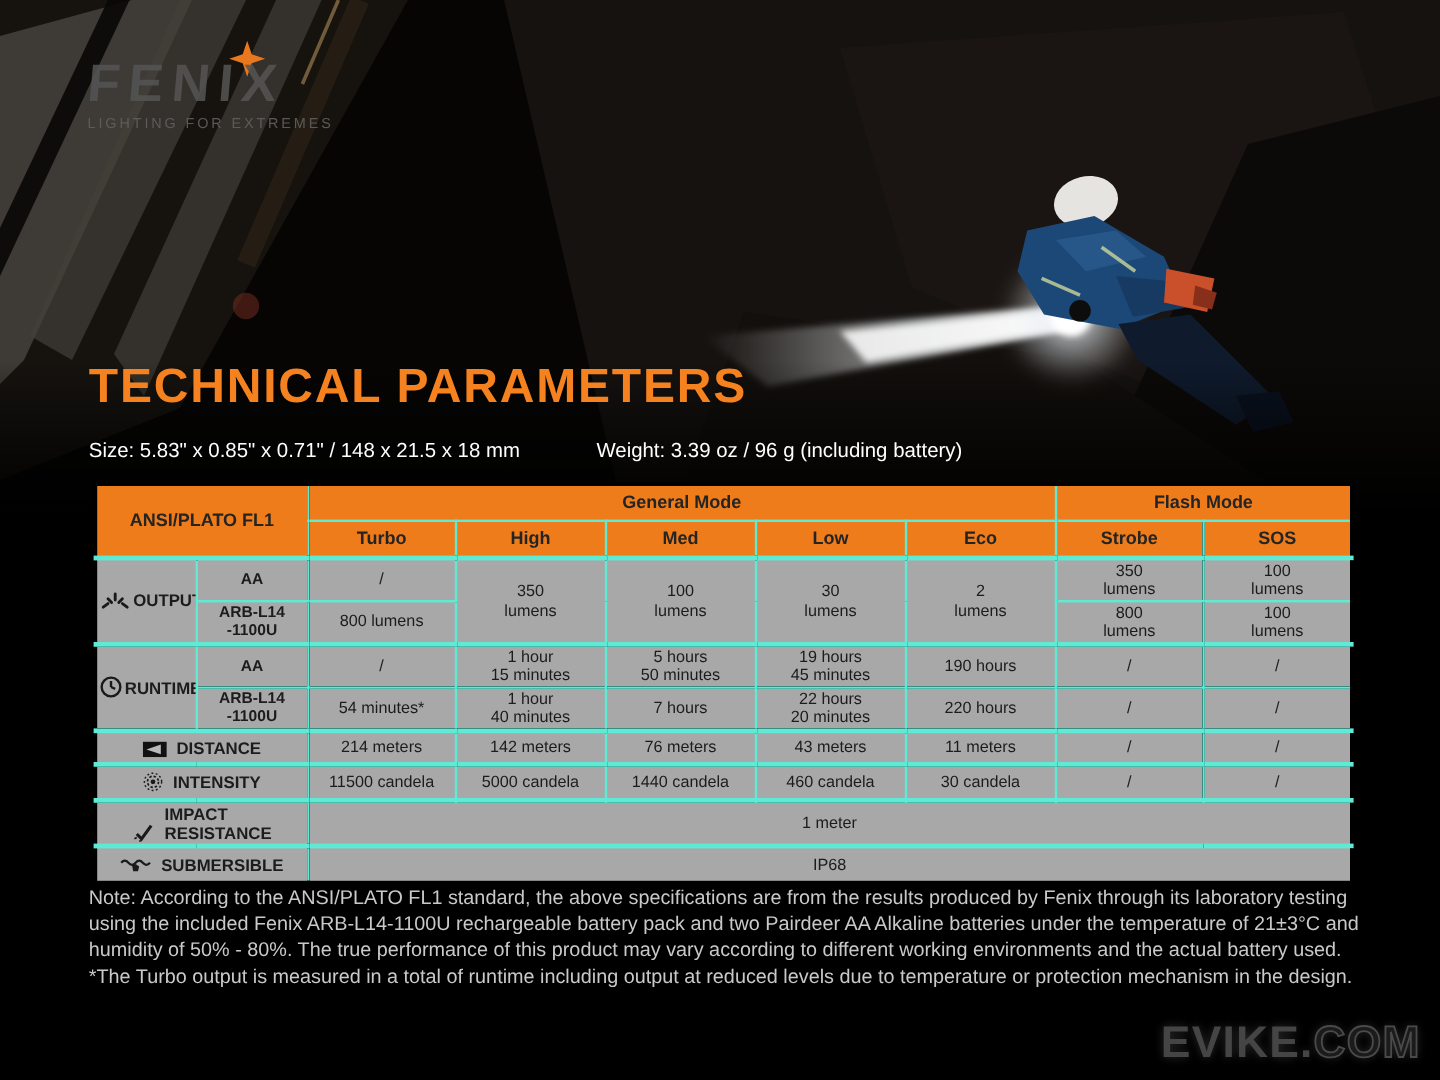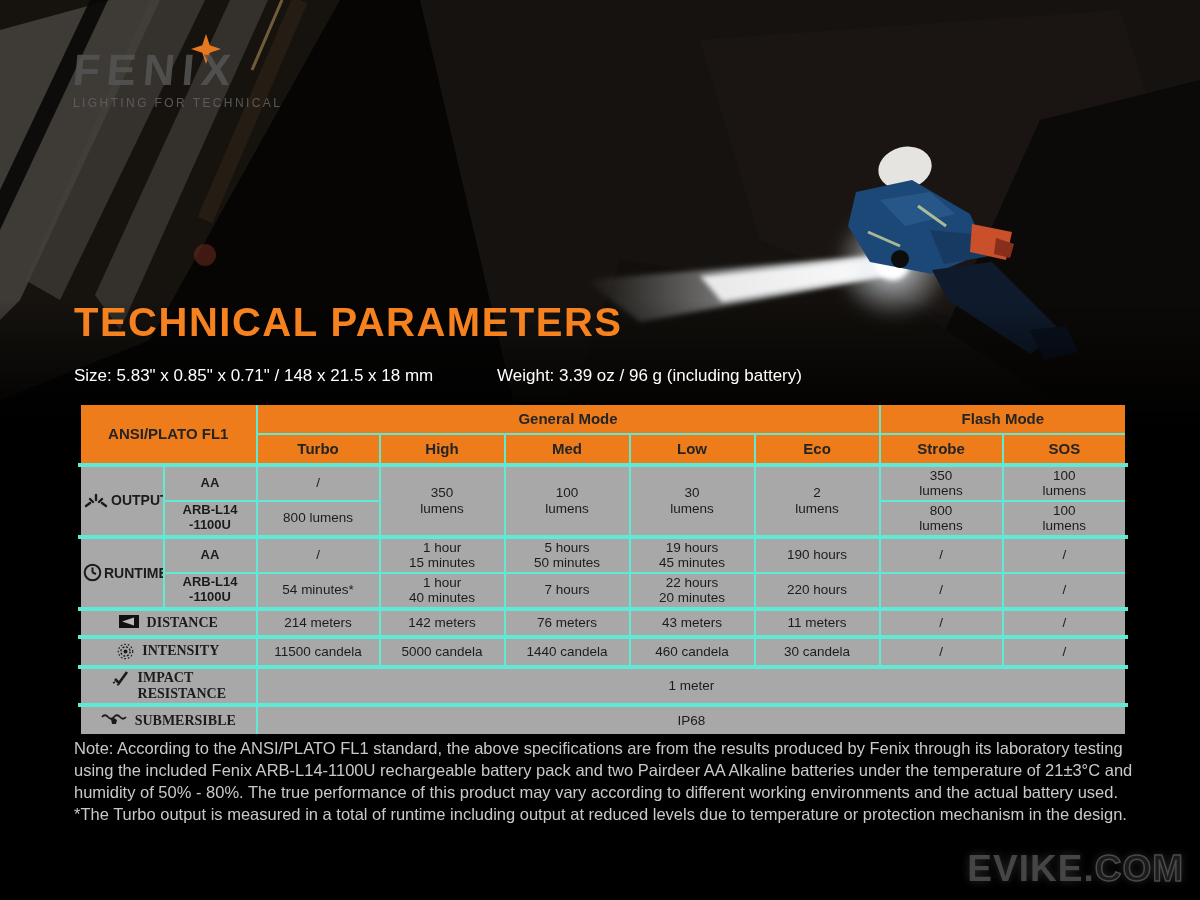--- a/index.html
+++ b/index.html
@@ -22,21 +22,21 @@
   table{border-collapse:collapse;table-layout:fixed;width:1047px;border:3px solid #000;}
   td,th{border:2px solid #5eead4;text-align:center;vertical-align:middle;padding:1px 2px;
         overflow:hidden;}
   tr.gs td, tr.gs th{border-top-width:4px;}
   th{background:#ee7c1b;color:#242424;font-size:15px;font-weight:bold;}
   td{background:#a8a8a8;color:#1c1c1c;font-size:13.5px;line-height:1.15;}
   td.bat{font-weight:bold;font-size:13px;}
   td.lab{font-weight:bold;font-size:14px;}
   .ml{white-space:pre-line;}
   .vstack{display:flex;flex-direction:row;align-items:center;gap:2px;}
-  .hstack{display:flex;flex-direction:row;align-items:flex-start;justify-content:center;gap:8px;font-family:Liberation Serif, serif;}
+  .hstack{display:flex;flex-direction:row;align-items:flex-end;justify-content:center;gap:8px;}
   .h30{height:30px}.h31{height:31px}.h32{height:32px}.h33{height:33px}.h28{height:28px}
   .icn{display:inline-flex;line-height:0;}
   
   .note{position:absolute;left:74px;top:737px;width:1080px;color:#c9c9c9;font-size:16.5px;
         line-height:22px;}
   .note p{margin:0;}
   
   .watermark{position:absolute;right:16px;top:848px;font-size:37px;font-weight:bold;
              letter-spacing:1px;color:#454545;text-shadow:0 0 8px rgba(130,130,130,.35);}
   .watermark .outl{color:#1b1b1b;-webkit-text-stroke:1.5px #4a4a4a;}
@@ -110,21 +110,21 @@
     <rect x="0" y="300" width="1200" height="130" fill="url(#fadeB)"></rect>
   </svg>
 
   <div class="logo">
     <div class="logo-star icn">
       <svg width="30" height="30" viewBox="0 0 24 24">
         <path d="M12,0 L15,9 L24,12 L15,15 L12,24 L9,15 L0,12 L9,9 Z" fill="#e8781e"></path>
       </svg>
     </div>
     <div class="logo-text">FENIX</div>
-    <div class="logo-tag">LIGHTING FOR TECHNICAL</div>
+    <div class="logo-tag">LIGHTING FOR EXTREMES</div>
   </div>
 
   <div class="title">TECHNICAL PARAMETERS</div>
 
   <div class="specline">
     <span>Size: 5.83" x 0.85" x 0.71" / 148 x 21.5 x 18 mm</span>
     <span class="w">Weight: 3.39 oz / 96 g (including battery)</span>
   </div>
 
   <div class="spec-table-wrap">

